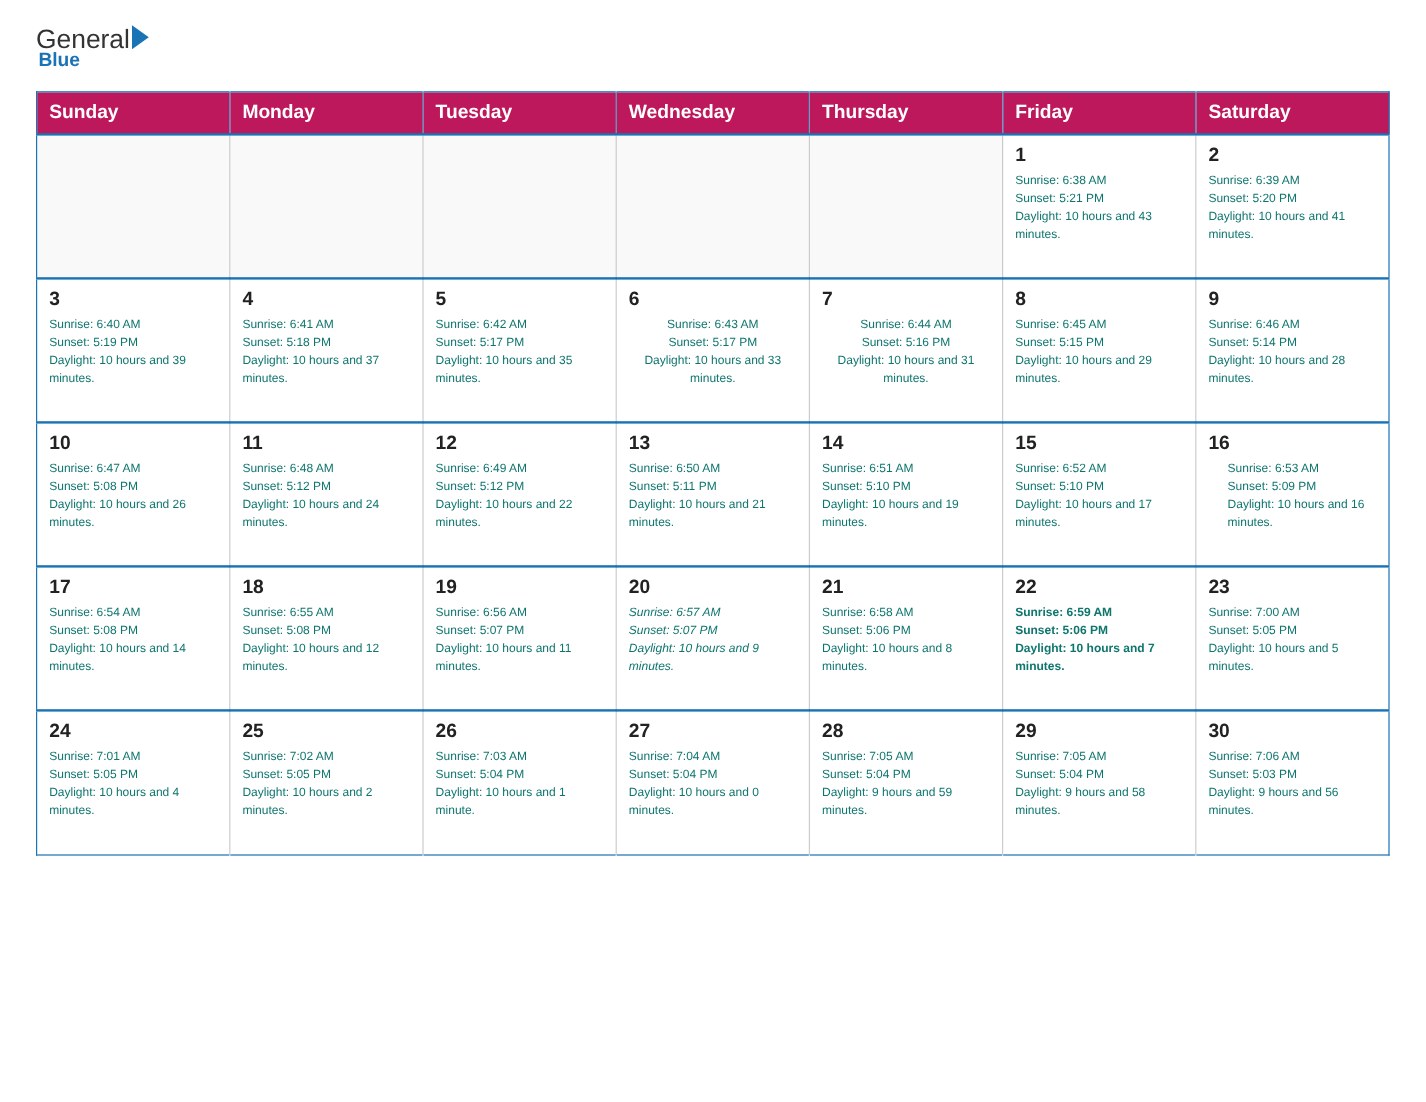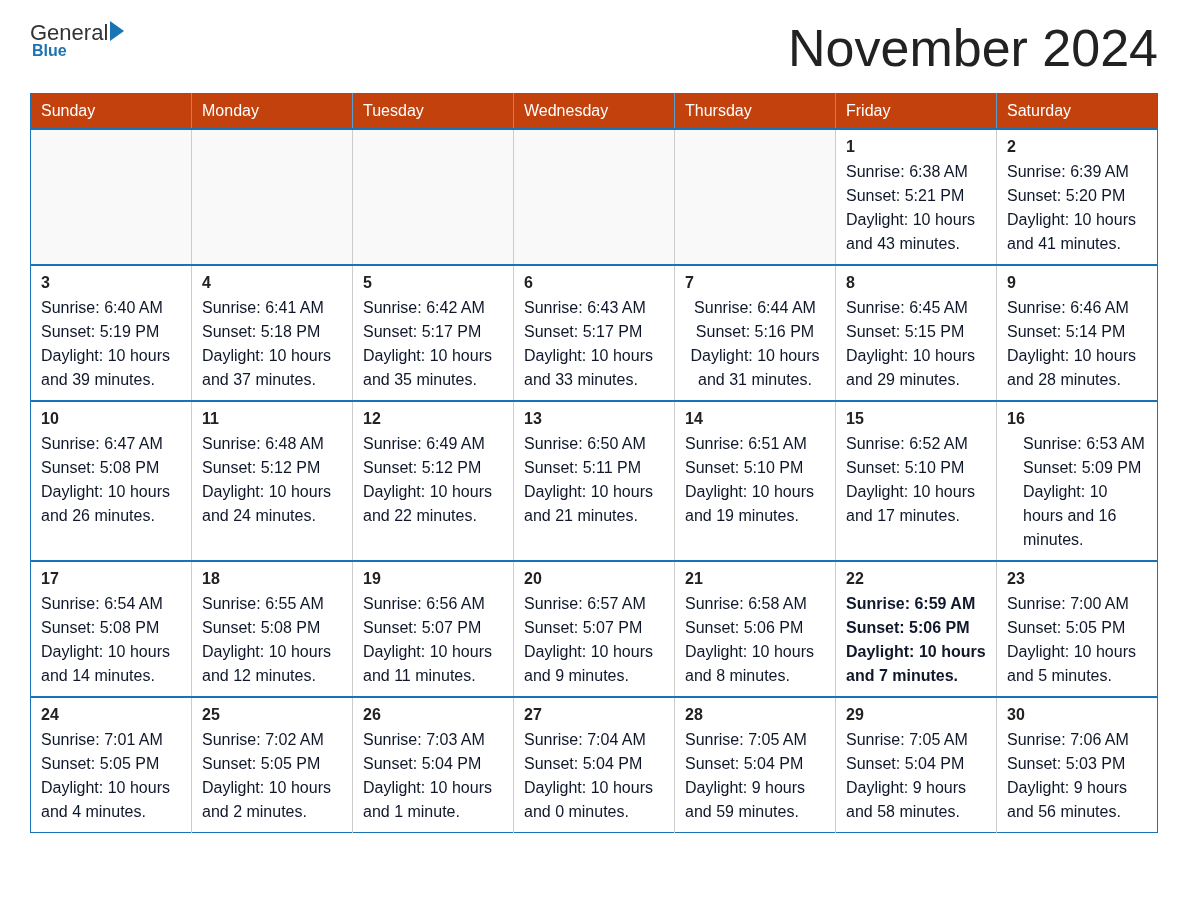--- a/index.html
+++ b/index.html
@@ -57,25 +57,25 @@
       font-size: 20px;
       color: #555;
       margin-top: 4px;
     }
     .calendar {
       width: 100%;
       border-collapse: collapse;
       border: 1px solid #1a73b5;
     }
     .calendar thead tr th {
-      background: #c2410c;
+      background: #be185d;
       color: #fff;
       padding: 8px 10px;
       font-size: 16px;
-      font-weight: normal;
+      font-weight: bold;
       text-align: left;
       border-right: 1px solid #5aa0d0;
     }
     .calendar thead tr th:last-child {
       border-right: none;
     }
     .calendar tbody tr {
       border-top: 2px solid #1a73b5;
     }
     .calendar tbody tr td {
@@ -90,41 +90,40 @@
     .calendar tbody tr td:last-child {
       border-right: none;
     }
     .day-number {
       font-size: 16px;
       font-weight: bold;
       color: #222;
       margin-bottom: 4px;
     }
     .day-info {
-      font-size: 16px;
-      color: #0f172a;
+      font-size: 10px;
+      color: #0f766e;
       line-height: 1.5;
     }
     .empty-cell {
       background: #f9f9f9;
     }
   </style>
 </head>
 <body>
 
 <div class="header-area">
   <div class="logo-area">
     <div class="logo-text">
       <span>General</span>
       <div class="logo-arrow"></div>
     </div>
     <div class="logo-bottom">Blue</div>
   </div>
   <div class="title-area">
-    <div class="main-title">November 2024</div>
   </div>
 </div>
 
 <table class="calendar">
   <thead>
     <tr>
     <th>Sunday</th>
         <th>Monday</th>
         <th>Tuesday</th>
         <th>Wednesday</th>
@@ -167,21 +166,21 @@
 Daylight: 10 hours and 37 minutes.</div>
         </td>
         <td>
           <div class="day-number">5</div>
           <div class="day-info" style="white-space: pre-line;">Sunrise: 6:42 AM
 Sunset: 5:17 PM
 Daylight: 10 hours and 35 minutes.</div>
         </td>
         <td>
           <div class="day-number">6</div>
-          <div class="day-info" style="white-space: pre-line;">Sunrise: 6:43 AM
+          <div class="day-info" style="white-space: pre-line; text-align: center;">Sunrise: 6:43 AM
 Sunset: 5:17 PM
 Daylight: 10 hours and 33 minutes.</div>
         </td>
         <td>
           <div class="day-number">7</div>
           <div class="day-info" style="white-space: pre-line; text-align: center;">Sunrise: 6:44 AM
 Sunset: 5:16 PM
 Daylight: 10 hours and 31 minutes.</div>
         </td>
         <td>
@@ -255,21 +254,21 @@
 Daylight: 10 hours and 12 minutes.</div>
         </td>
         <td>
           <div class="day-number">19</div>
           <div class="day-info" style="white-space: pre-line;">Sunrise: 6:56 AM
 Sunset: 5:07 PM
 Daylight: 10 hours and 11 minutes.</div>
         </td>
         <td>
           <div class="day-number">20</div>
-          <div class="day-info" style="white-space: pre-line;">Sunrise: 6:57 AM
+          <div class="day-info" style="white-space: pre-line; font-style: italic;">Sunrise: 6:57 AM
 Sunset: 5:07 PM
 Daylight: 10 hours and 9 minutes.</div>
         </td>
         <td>
           <div class="day-number">21</div>
           <div class="day-info" style="white-space: pre-line;">Sunrise: 6:58 AM
 Sunset: 5:06 PM
 Daylight: 10 hours and 8 minutes.</div>
         </td>
         <td>

